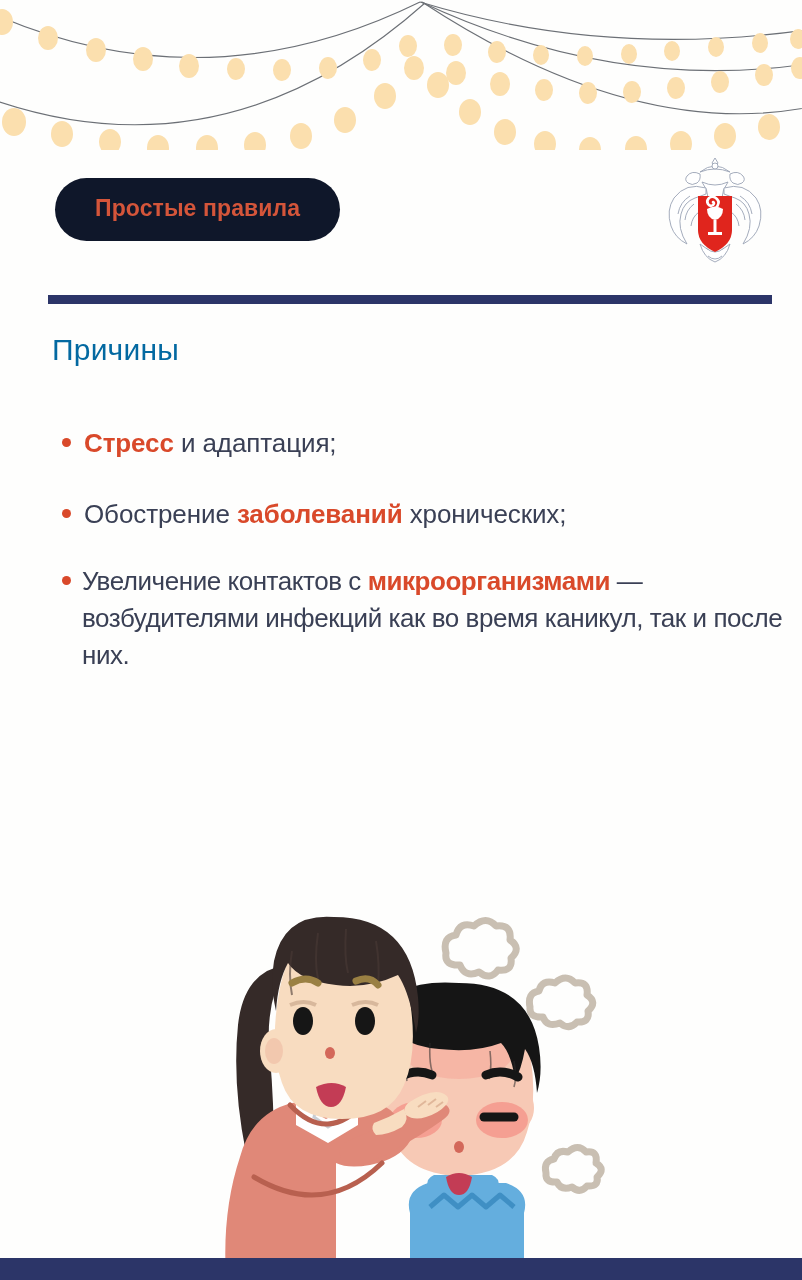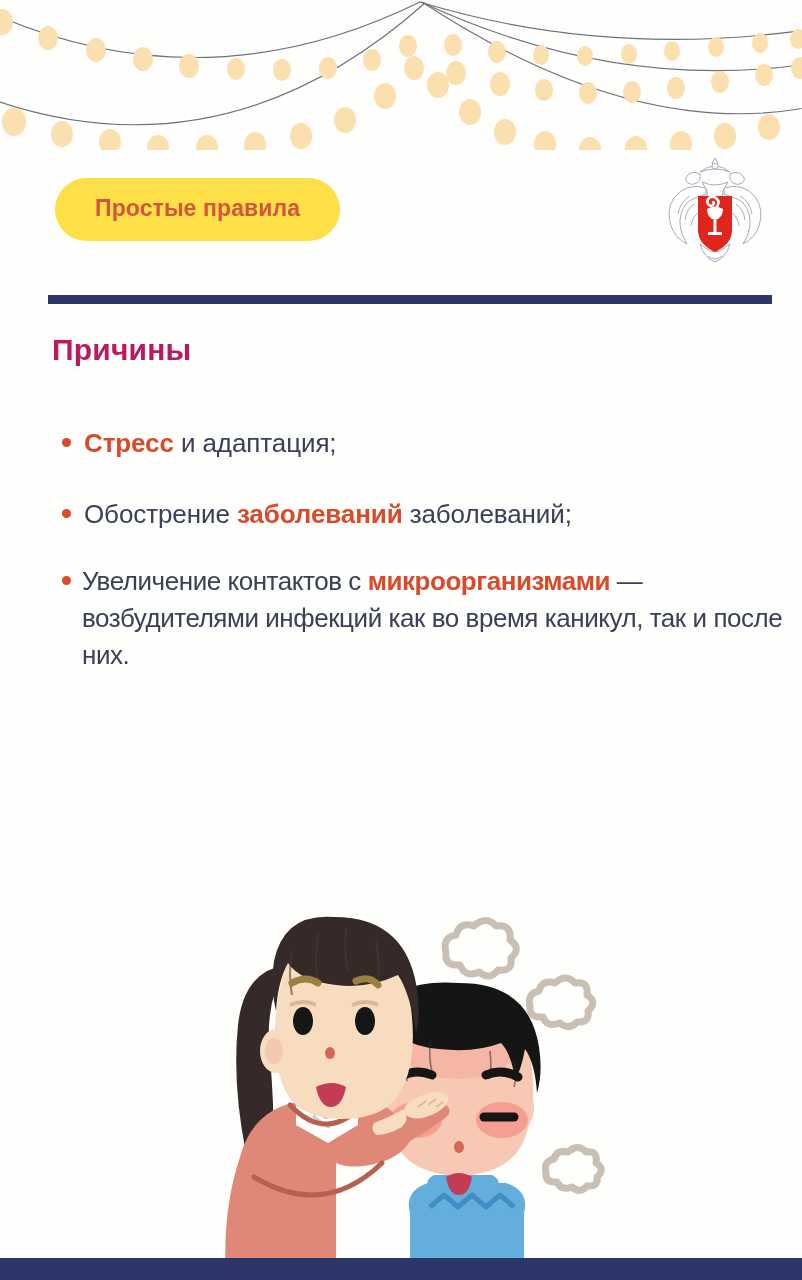--- a/index.html
+++ b/index.html
@@ -32,21 +32,21 @@
     position: absolute;
     top: 160px;
     left: 0;
     width: 802px;
     height: 110px;
   }
   #title-pill {
     position: absolute;
     left: 55px;
     top: 18px;
-    background: #fde047;
+    background: #0f172a;
     border-radius: 38px;
     padding: 19px 40px 21px 40px;
     display: inline-block;
   }
   #title-pill .pill-text {
     color: #d4553a;
     font-size: 23px;
     font-weight: bold;
     letter-spacing: .1px;
     white-space: nowrap;
@@ -68,23 +68,23 @@
     width: 724px;
     height: 9px;
     background: #2c3568;
   }
 
   
   #section-heading {
     position: absolute;
     left: 52px;
     top: 333px;
-    color: #be185d;
+    color: #0369a1;
     font-size: 30px;
-    font-weight: bold;
+    font-weight: normal;
     letter-spacing: .2px;
   }
 
   
   #bullet-list {
     position: absolute;
     left: 56px;
     top: 425px;
     width: 730px;
   }
@@ -240,21 +240,21 @@
       </g>
     </svg>
   </div>
 
   <div id="divider"></div>
 
   <h2 id="section-heading">Причины</h2>
 
   <div id="bullet-list">
     <div class="bullet-item"><span class="hl">Стресс</span><span> и адаптация;</span></div>
-    <div class="bullet-item tight"><span>Обострение </span><span class="hl">заболеваний</span><span> заболеваний;</span></div>
+    <div class="bullet-item tight"><span>Обострение </span><span class="hl">заболеваний</span><span> хронических;</span></div>
     <div class="bullet-item wide"><span>Увеличение контактов с </span><span class="hl">микроорганизмами</span><span> — возбудителями инфекций как во время каникул, так и после них.</span></div>
   </div>
 
   <svg id="illustration" viewBox="0 0 450 425" xmlns="http://www.w3.org/2000/svg">
 
     <g fill="none" stroke="#c9bfb2" stroke-width="7" stroke-linejoin="round">
       <path d="M268 98 q-4 -16 10 -18 q4 -14 18 -9 q12 -11 22 0 q16 -2 14 14 q12 8 1 18 q2 14 -13 12 q-8 11 -19 2 q-14 6 -19 -7 q-16 1 -14 -12z"></path>
       <path d="M352 152 q-3 -14 9 -16 q3 -12 16 -8 q11 -10 20 0 q14 -2 12 12 q11 7 1 16 q2 12 -11 11 q-8 9 -17 1 q-13 5 -17 -6 q-14 1 -13 -10z"></path>
       <path d="M368 318 q-3 -12 8 -14 q3 -10 14 -7 q10 -9 18 0 q12 -2 10 11 q10 6 1 14 q2 10 -10 9 q-7 8 -15 1 q-11 4 -15 -5 q-12 1 -11 -9z"></path>
     </g>

